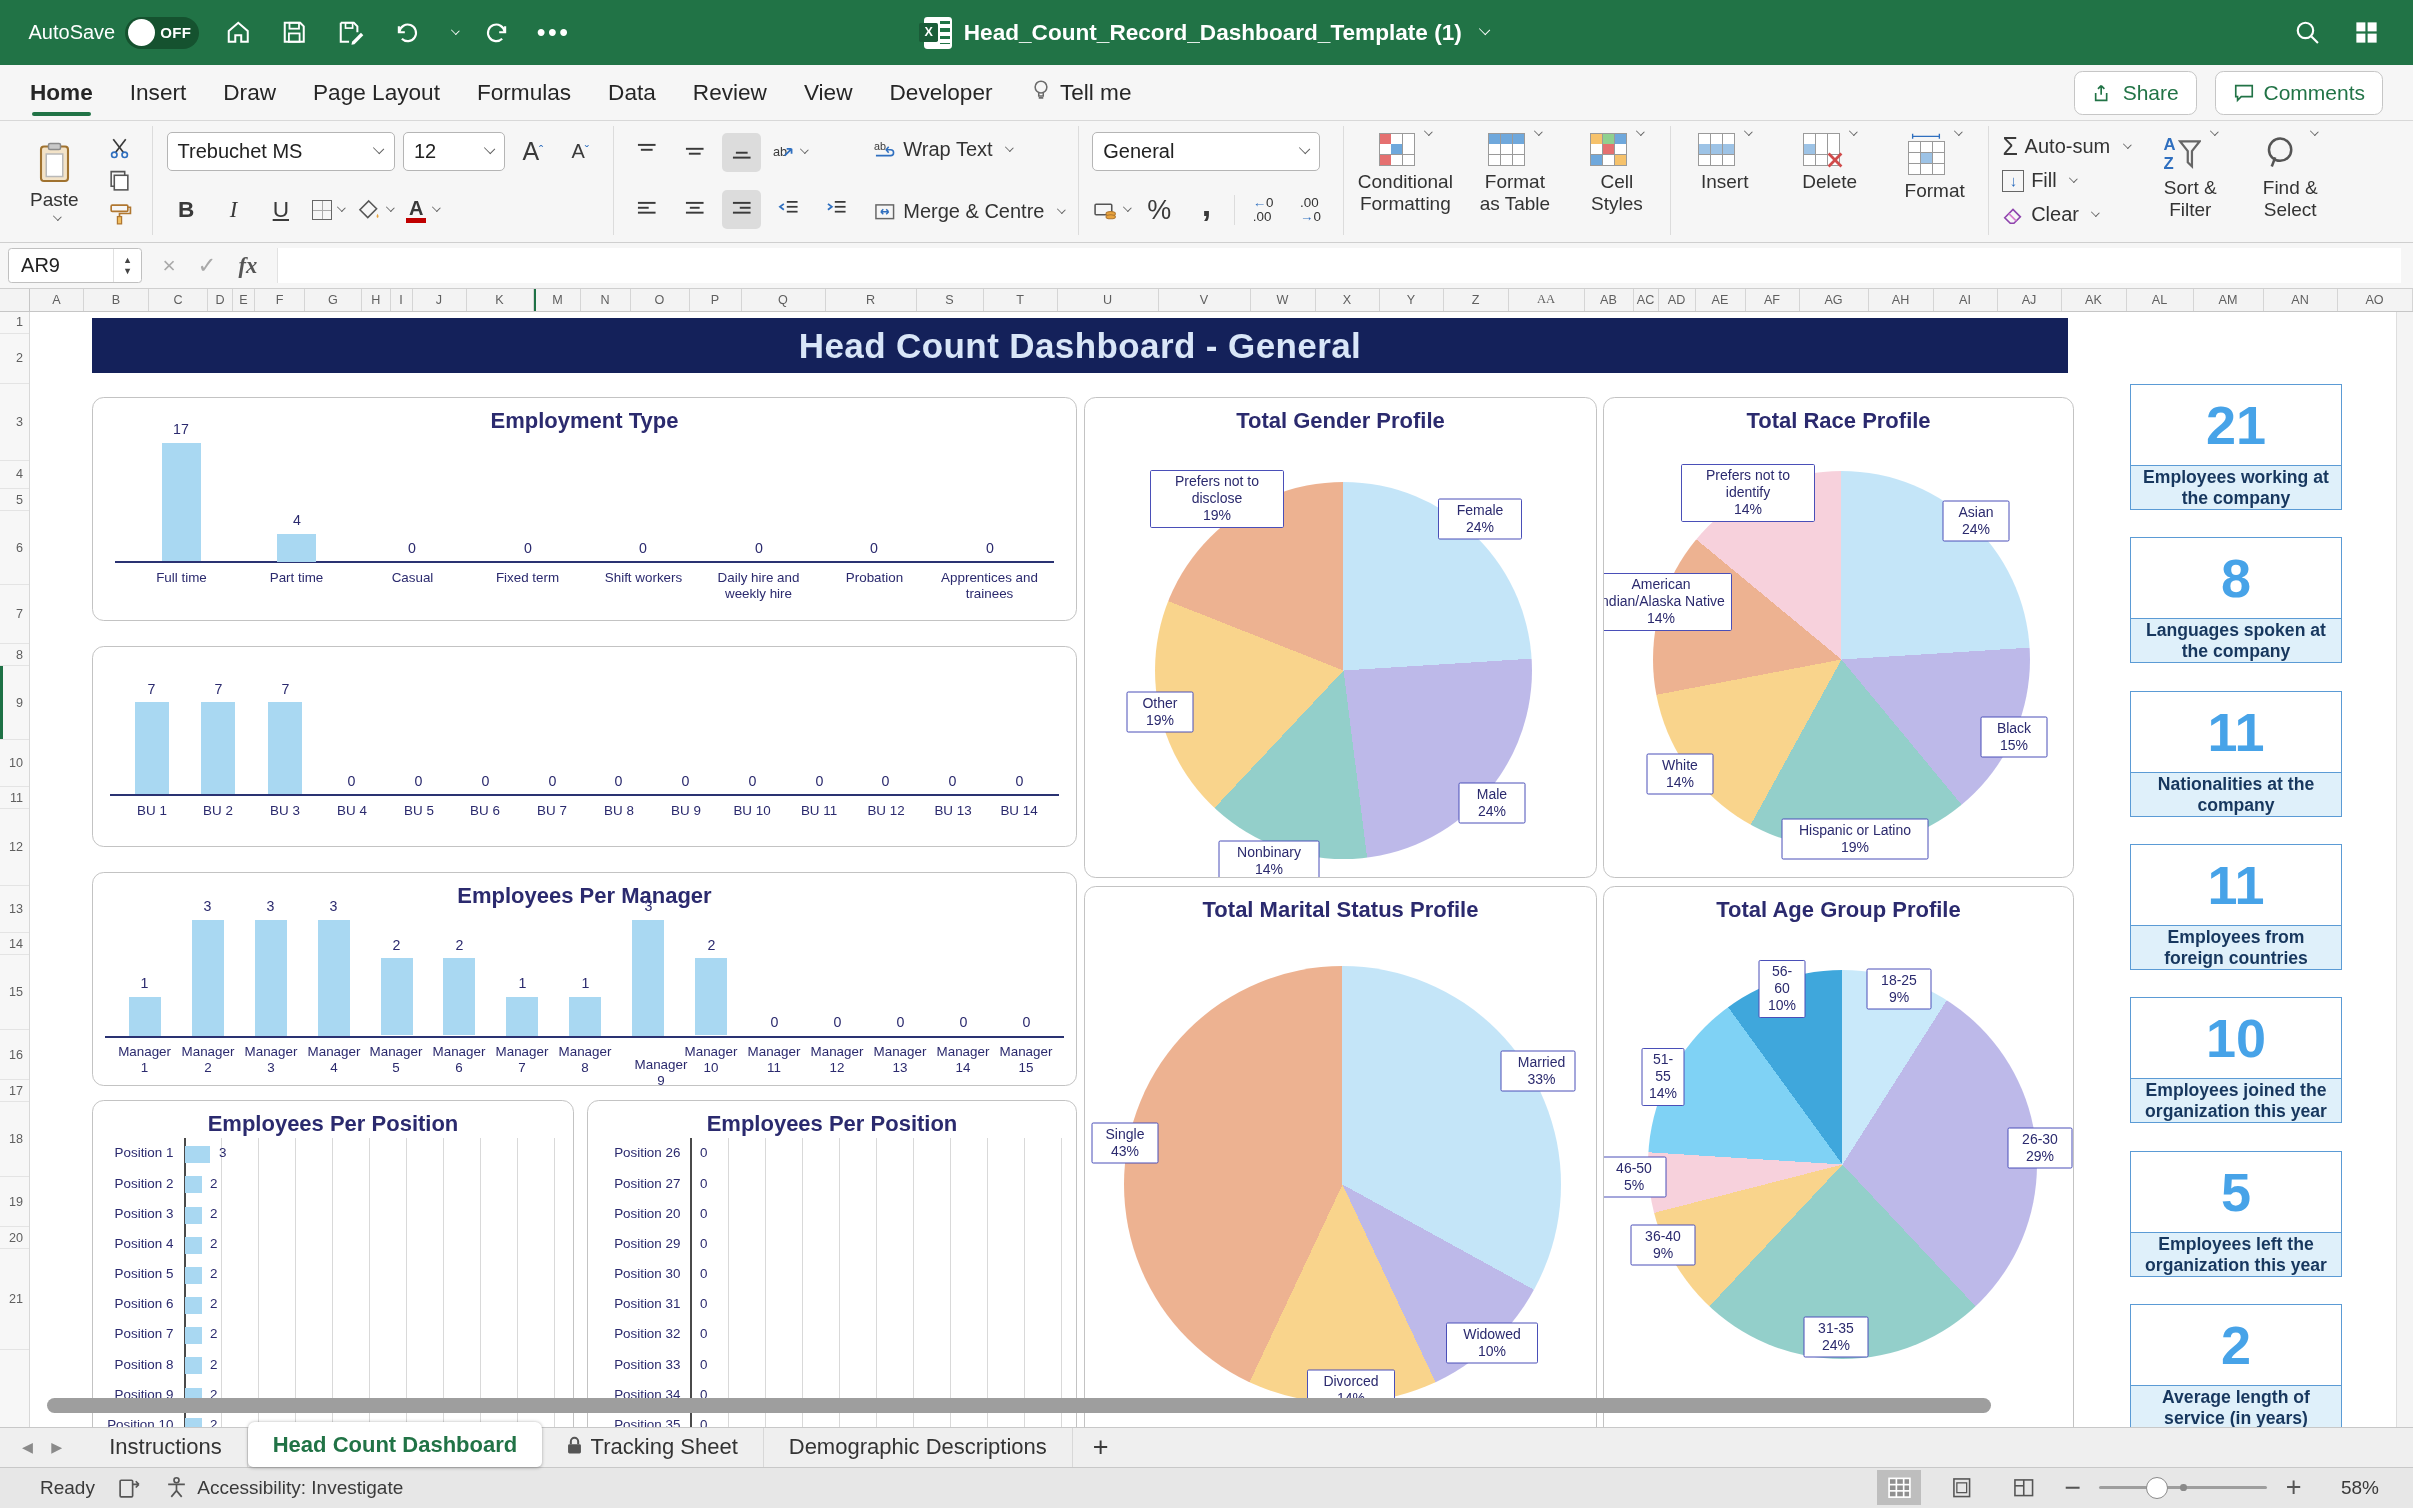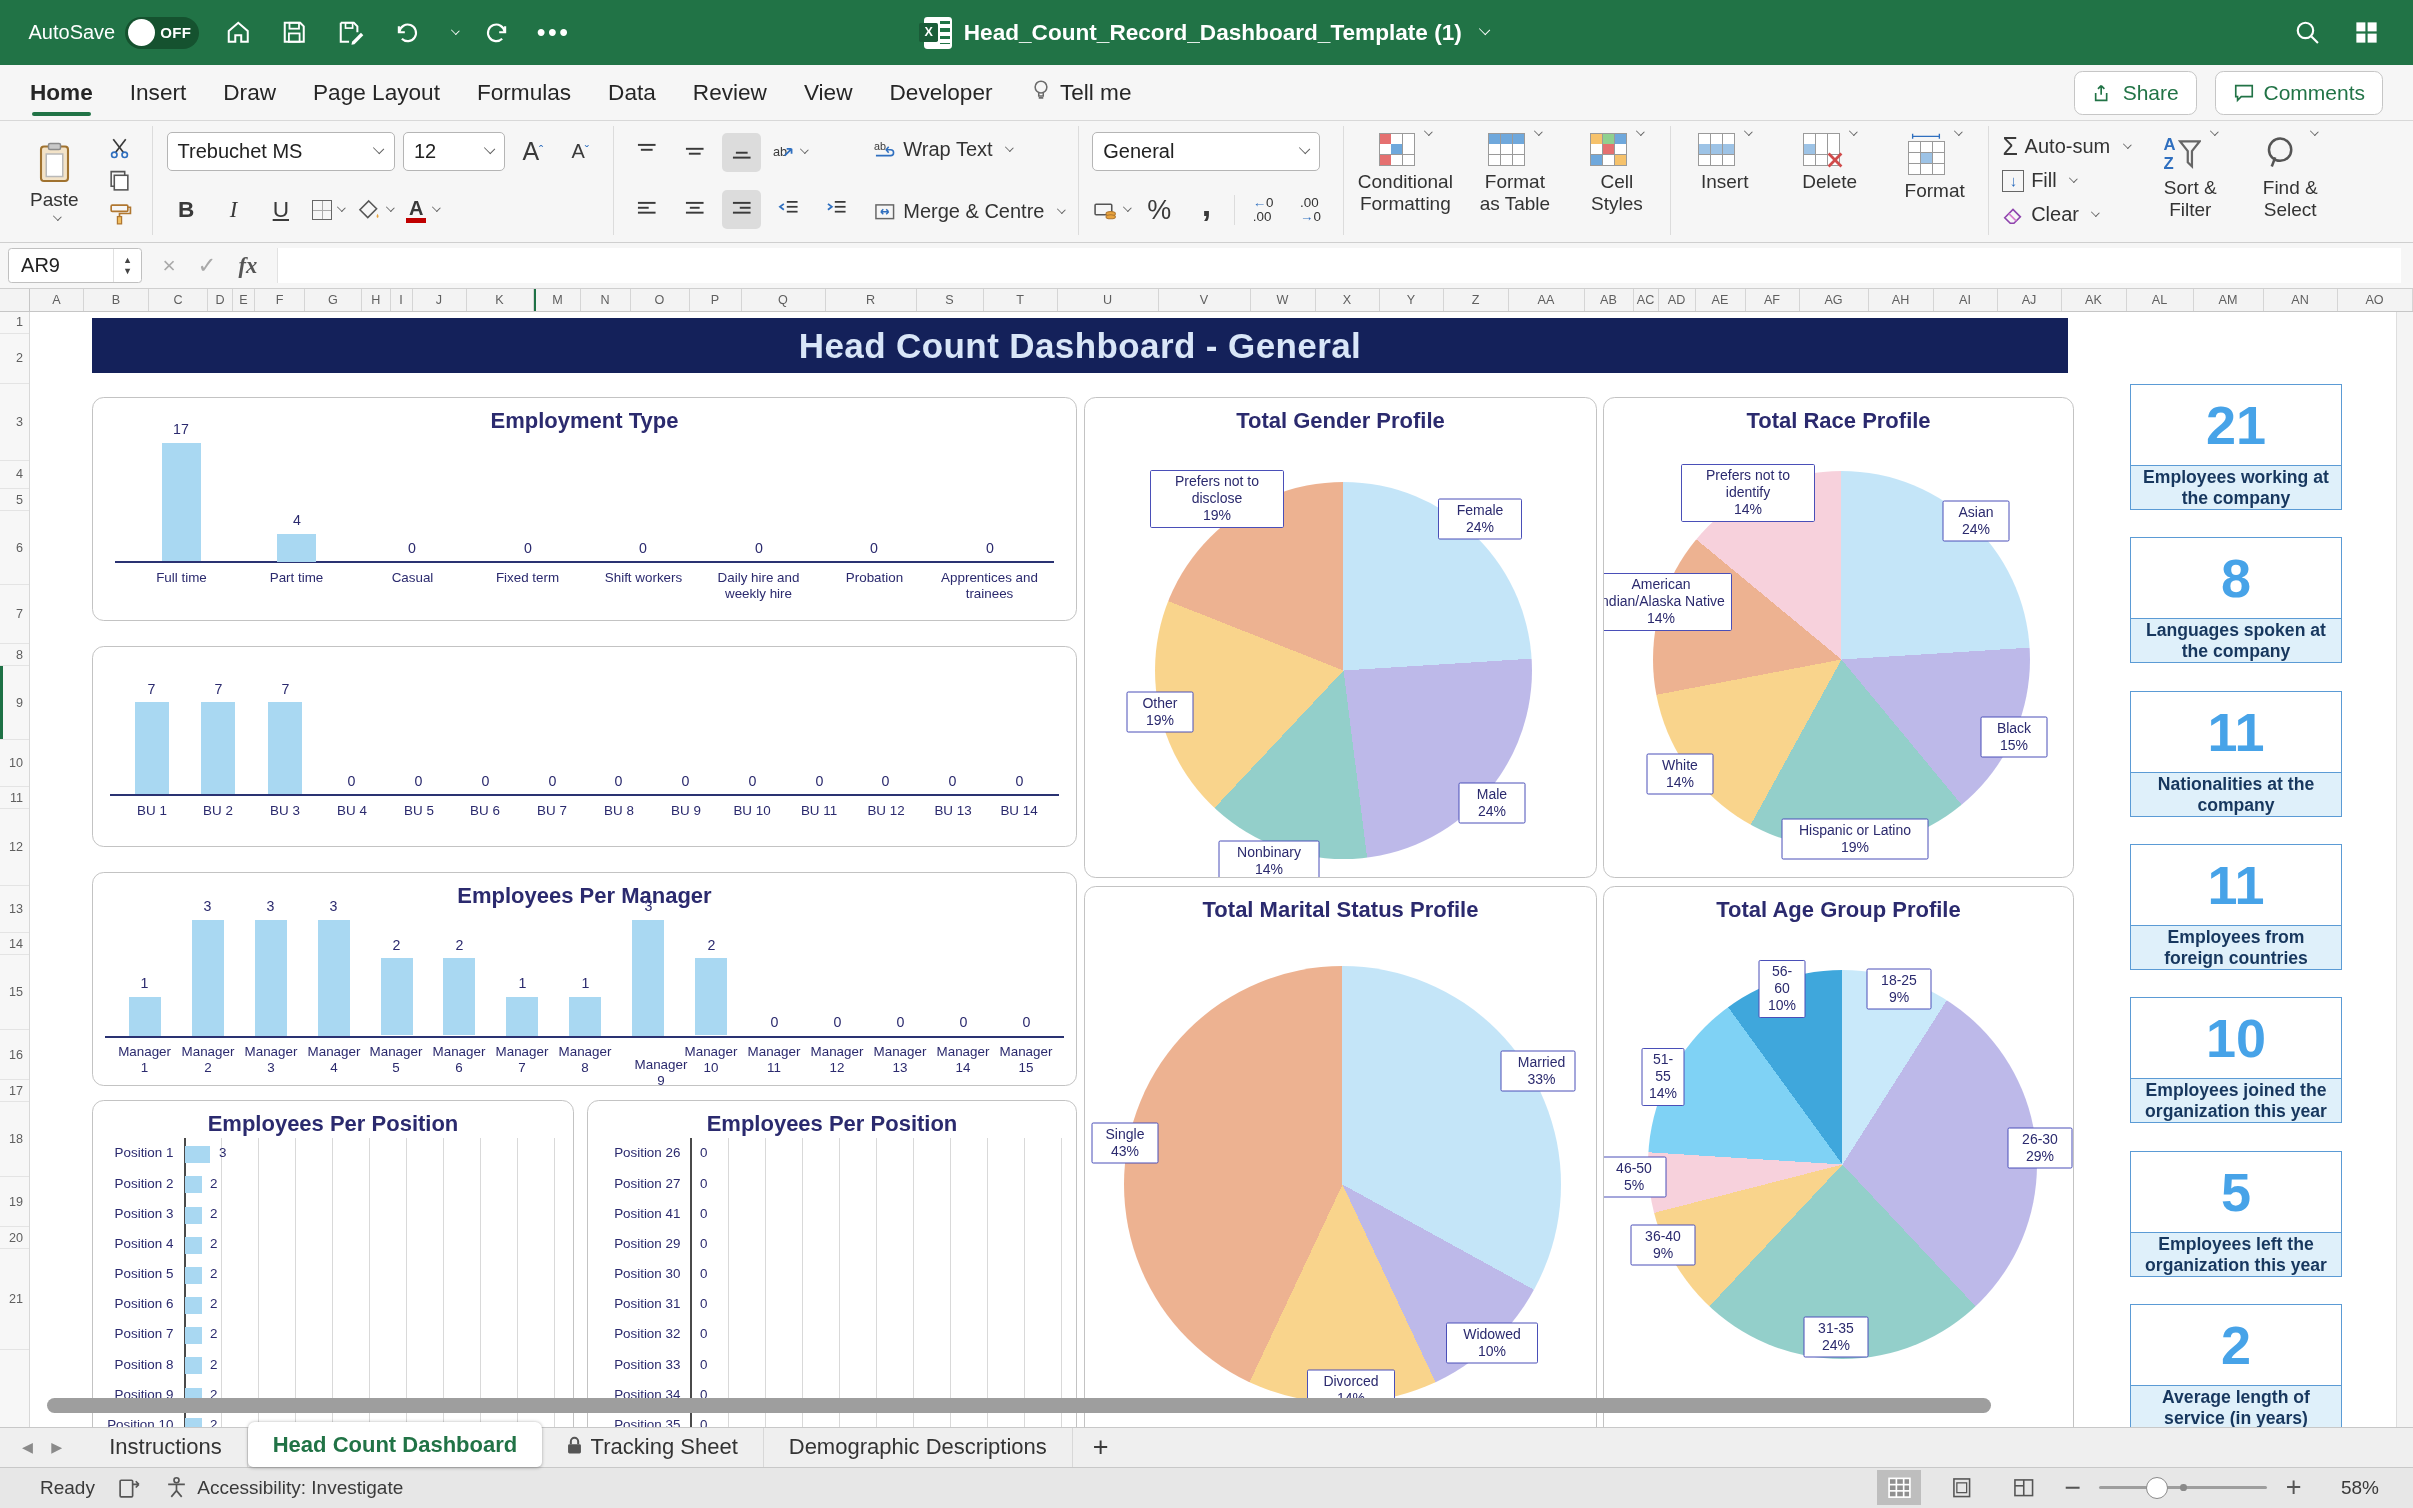--- a/index.html
+++ b/index.html
@@ -652,21 +652,21 @@
     <div class="colh" style="width: 84px;">Q</div>
     <div class="colh" style="width: 91px;">R</div>
     <div class="colh" style="width: 67px;">S</div>
     <div class="colh" style="width: 74px;">T</div>
     <div class="colh" style="width: 101px;">U</div>
     <div class="colh" style="width: 92px;">V</div>
     <div class="colh" style="width: 65px;">W</div>
     <div class="colh" style="width: 64px;">X</div>
     <div class="colh" style="width: 64px;">Y</div>
     <div class="colh" style="width: 65px;">Z</div>
-    <div class="colh" style="width: 76px;">AA</div>
+    <div class="colh" style="width: 76px; font-family: Liberation Serif, serif;">AA</div>
     <div class="colh" style="width: 49px;">AB</div>
     <div class="colh" style="width: 25px;">AC</div>
     <div class="colh" style="width: 37px;">AD</div>
     <div class="colh" style="width: 50px;">AE</div>
     <div class="colh" style="width: 54px;">AF</div>
     <div class="colh" style="width: 69px;">AG</div>
     <div class="colh" style="width: 65px;">AH</div>
     <div class="colh" style="width: 64px;">AI</div>
     <div class="colh" style="width: 64px;">AJ</div>
     <div class="colh" style="width: 65px;">AK</div>
@@ -815,21 +815,21 @@
         <div class="hbar-val" style="left: 117px; top: 316px;">2</div>
       </div>
       <div class="chart-card" style="left: 587px; top: 788px; width: 490px; height: 402px;">
         <div class="chart-title">Employees Per Position</div>
         <div class="hbar-grid" style="inset: 37px 11.7px 0px 103px;"></div>
         <div class="hbar-axis" style="left: 102px; top: 37px; bottom: 0px;"></div>
         <div class="hbar-lab" style="left: 3.4px; width: 89px; top: 44px;">Position 26</div>
         <div class="hbar-val" style="left: 112px; top: 44px;">0</div>
         <div class="hbar-lab" style="left: 3.4px; width: 89px; top: 75px;">Position 27</div>
         <div class="hbar-val" style="left: 112px; top: 75px;">0</div>
-        <div class="hbar-lab" style="left: 3.4px; width: 89px; top: 105px;">Position 41</div>
+        <div class="hbar-lab" style="left: 3.4px; width: 89px; top: 105px;">Position 20</div>
         <div class="hbar-val" style="left: 112px; top: 105px;">0</div>
         <div class="hbar-lab" style="left: 3.4px; width: 89px; top: 135px;">Position 29</div>
         <div class="hbar-val" style="left: 112px; top: 135px;">0</div>
         <div class="hbar-lab" style="left: 3.4px; width: 89px; top: 165px;">Position 30</div>
         <div class="hbar-val" style="left: 112px; top: 165px;">0</div>
         <div class="hbar-lab" style="left: 3.4px; width: 89px; top: 195px;">Position 31</div>
         <div class="hbar-val" style="left: 112px; top: 195px;">0</div>
         <div class="hbar-lab" style="left: 3.4px; width: 89px; top: 225px;">Position 32</div>
         <div class="hbar-val" style="left: 112px; top: 225px;">0</div>
         <div class="hbar-lab" style="left: 3.4px; width: 89px; top: 256px;">Position 33</div>

